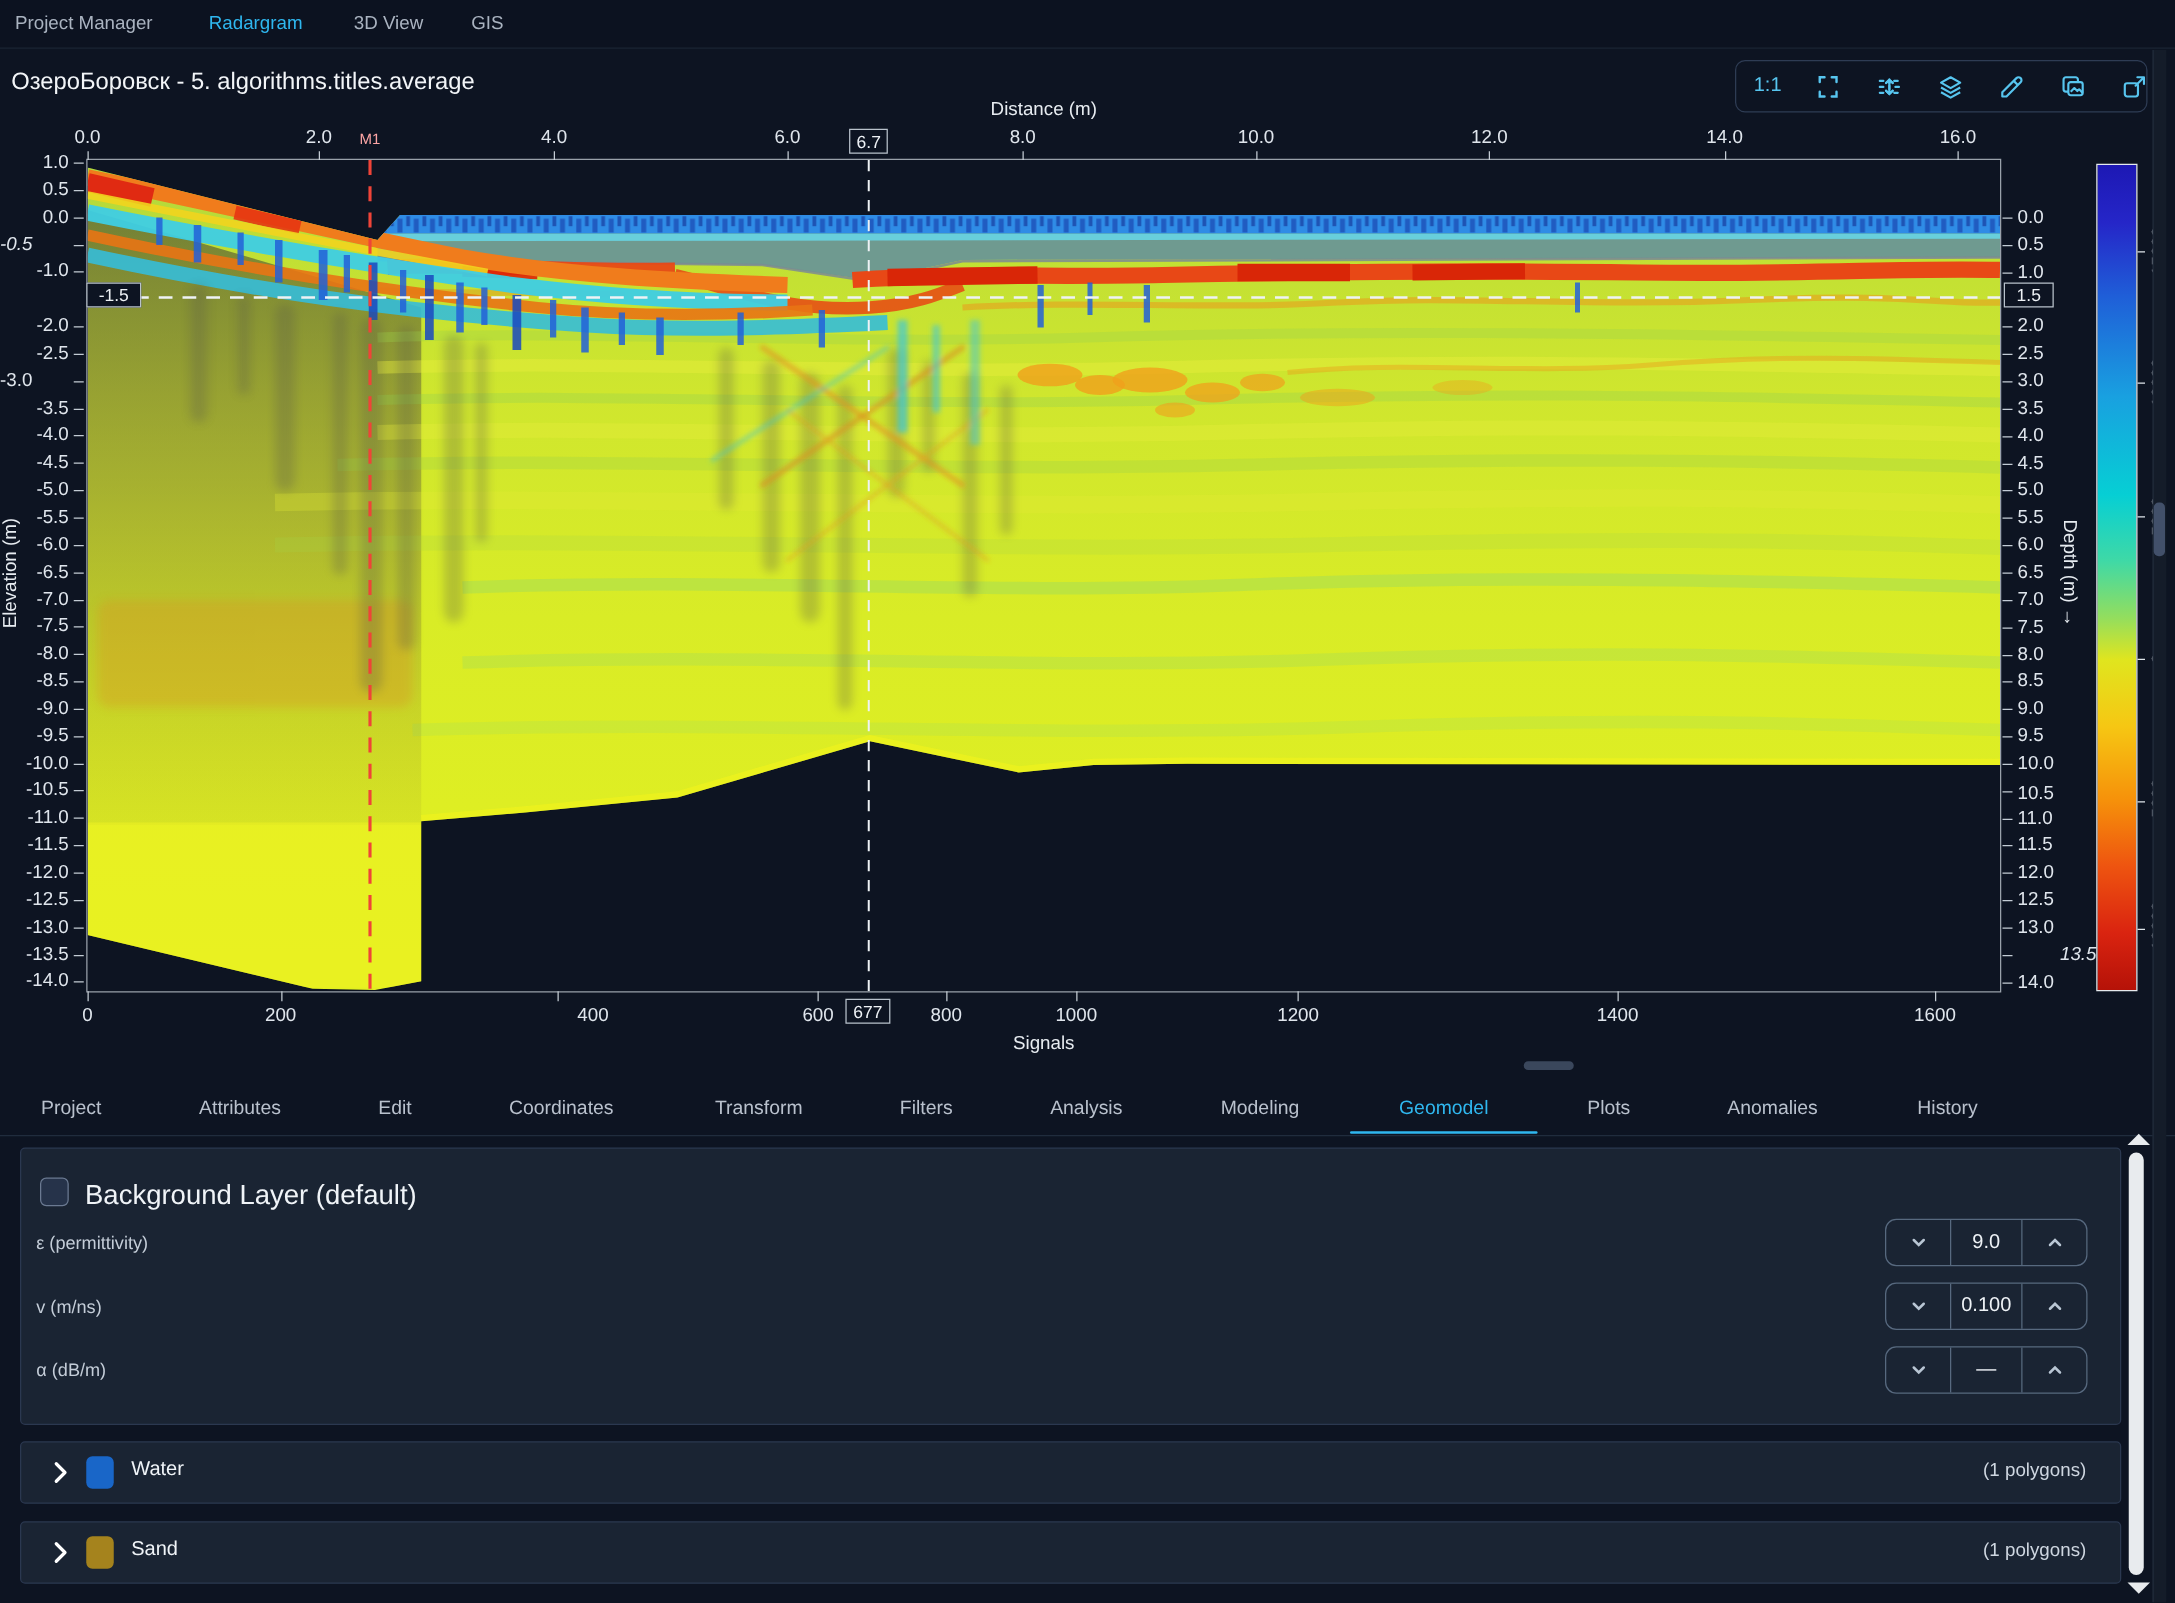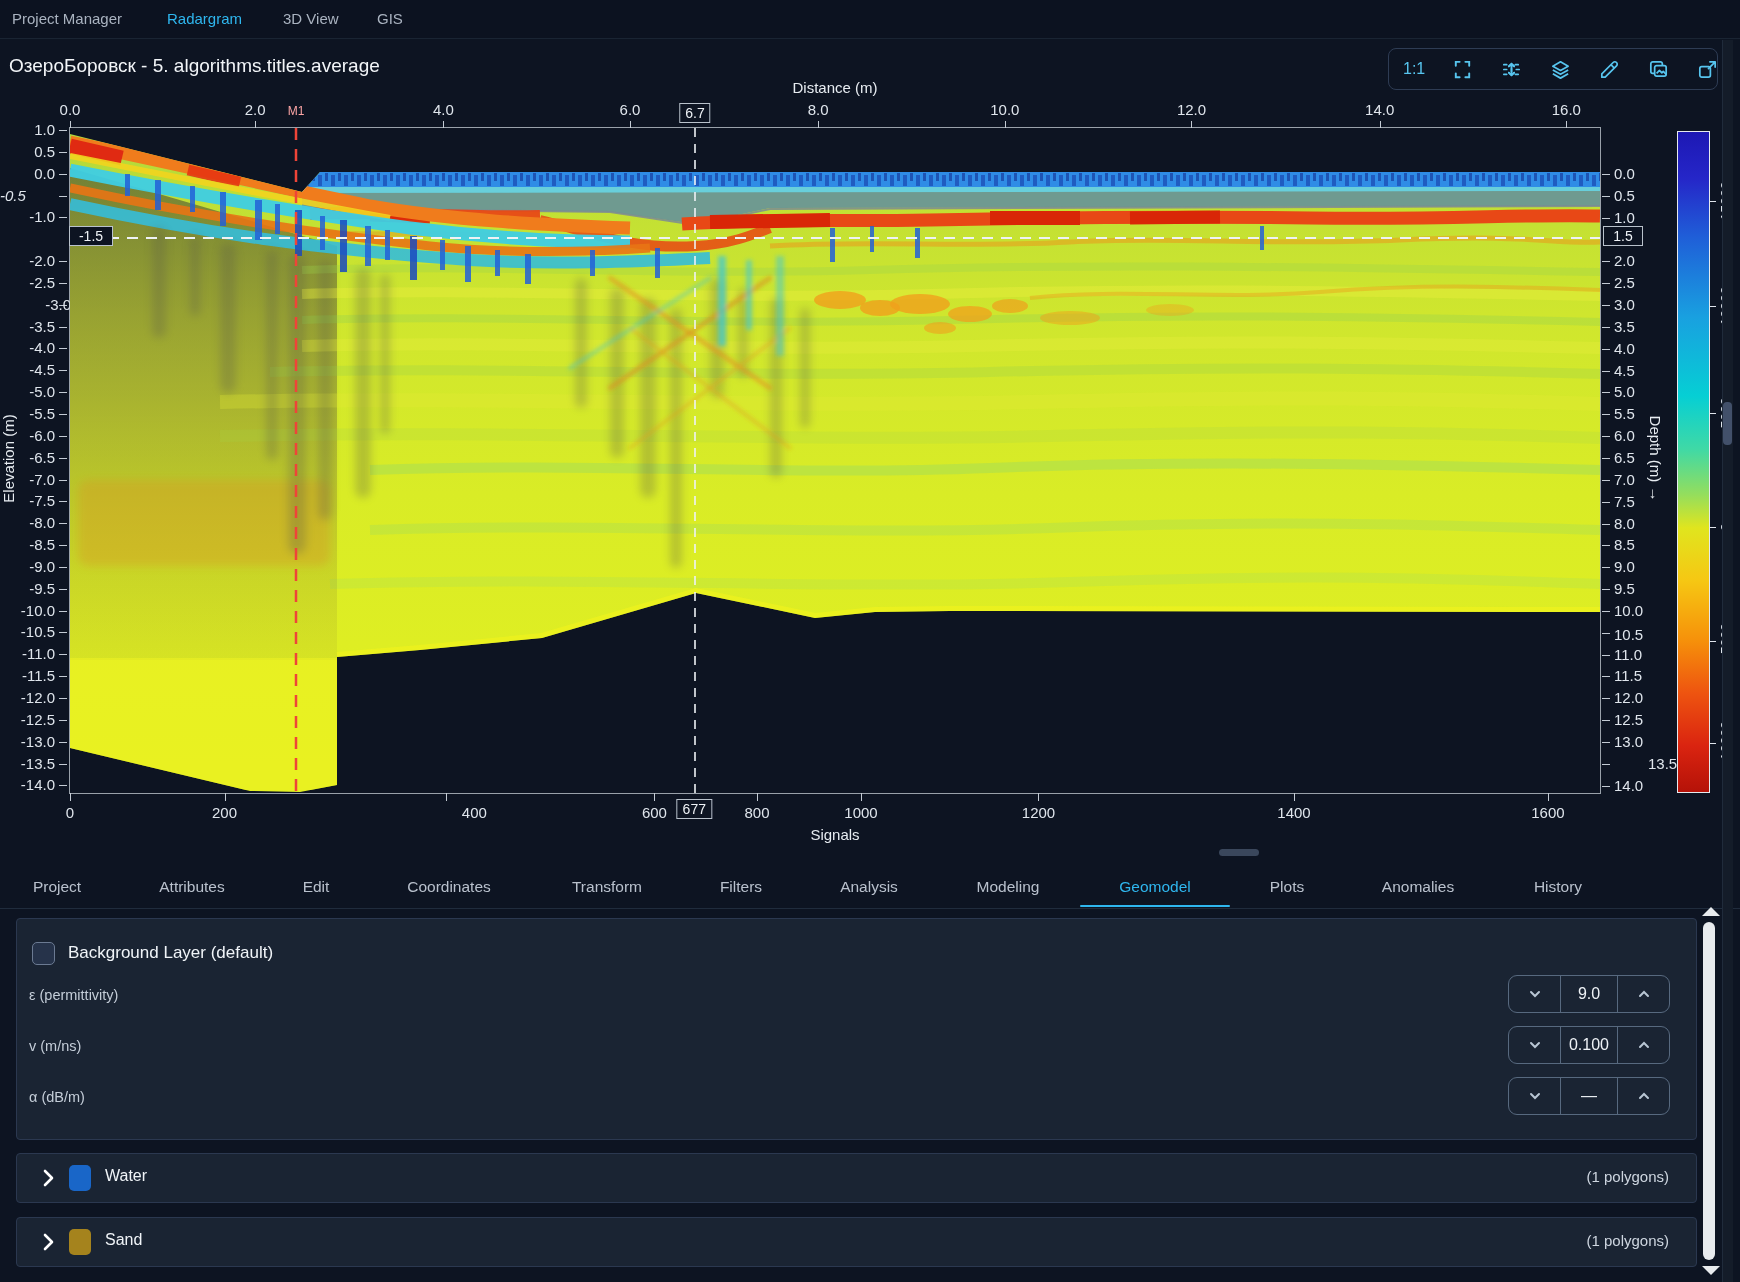--- a/index.html
+++ b/index.html
@@ -137,21 +137,21 @@
     <div class="ticklabel" style="left: 0px; width: 55px; text-align: right; top: 164.685px;">0.0</div>
     <div class="tick h" style="left: 59px; top: 195.531px; width: 8px;"></div>
     <div class="ticklabel" style="left: 0px; width: 55px; top: 186.531px; font-style: italic;">-0.5</div>
     <div class="tick h" style="left: 59px; top: 217.376px; width: 8px;"></div>
     <div class="ticklabel" style="left: 0px; width: 55px; text-align: right; top: 208.376px;">-1.0</div>
     <div class="tick h" style="left: 59px; top: 261.067px; width: 8px;"></div>
     <div class="ticklabel" style="left: 0px; width: 55px; text-align: right; top: 252.067px;">-2.0</div>
     <div class="tick h" style="left: 59px; top: 282.912px; width: 8px;"></div>
     <div class="ticklabel" style="left: 0px; width: 55px; text-align: right; top: 273.912px;">-2.5</div>
     <div class="tick h" style="left: 59px; top: 304.757px; width: 8px;"></div>
-    <div class="ticklabel" style="left: 0px; width: 55px; text-align: right; top: 295.757px; padding-left: 16px;">-3.0</div>
+    <div class="ticklabel" style="left: 0px; width: 55px; text-align: left; top: 295.757px;">-3.0</div>
     <div class="tick h" style="left: 59px; top: 326.602px; width: 8px;"></div>
     <div class="ticklabel" style="left: 0px; width: 55px; text-align: right; top: 317.602px;">-3.5</div>
     <div class="tick h" style="left: 59px; top: 348.447px; width: 8px;"></div>
     <div class="ticklabel" style="left: 0px; width: 55px; text-align: right; top: 339.447px;">-4.0</div>
     <div class="tick h" style="left: 59px; top: 370.293px; width: 8px;"></div>
     <div class="ticklabel" style="left: 0px; width: 55px; text-align: right; top: 361.293px;">-4.5</div>
     <div class="tick h" style="left: 59px; top: 392.138px; width: 8px;"></div>
     <div class="ticklabel" style="left: 0px; width: 55px; text-align: right; top: 383.138px;">-5.0</div>
     <div class="tick h" style="left: 59px; top: 413.983px; width: 8px;"></div>
     <div class="ticklabel" style="left: 0px; width: 55px; text-align: right; top: 404.983px;">-5.5</div>
@@ -235,21 +235,21 @@
     <div class="ticklabel" style="left: 1614px; top: 645.613px;">11.0</div>
     <div class="tick h" style="left: 1602px; top: 676.459px; width: 8px;"></div>
     <div class="ticklabel" style="left: 1614px; top: 667.459px;">11.5</div>
     <div class="tick h" style="left: 1602px; top: 698.304px; width: 8px;"></div>
     <div class="ticklabel" style="left: 1614px; top: 689.304px;">12.0</div>
     <div class="tick h" style="left: 1602px; top: 720.149px; width: 8px;"></div>
     <div class="ticklabel" style="left: 1614px; top: 711.149px;">12.5</div>
     <div class="tick h" style="left: 1602px; top: 741.995px; width: 8px;"></div>
     <div class="ticklabel" style="left: 1614px; top: 732.995px;">13.0</div>
     <div class="tick h" style="left: 1602px; top: 763.84px; width: 8px;"></div>
-    <div class="ticklabel" style="left: 1648px; top: 754.84px;">13.5</div>
+    <div class="ticklabel" style="left: 1648px; top: 754.84px; font-style: italic;">13.5</div>
     <div class="tick h" style="left: 1602px; top: 785.685px; width: 8px;"></div>
     <div class="ticklabel" style="left: 1614px; top: 776.685px;">14.0</div>
     <div class="cb-tick" style="left: 1710px; top: 201.172px;"></div>
     <div class="cb-label" style="left: 1718px; top: 201.172px; transform: rotate(180deg) translateY(50%);">15000</div>
     <div class="cb-tick" style="left: 1710px; top: 305.768px;"></div>
     <div class="cb-label" style="left: 1718px; top: 305.768px; transform: rotate(180deg) translateY(50%);">10000</div>
     <div class="cb-tick" style="left: 1710px; top: 413.012px;"></div>
     <div class="cb-label" style="left: 1718px; top: 413.012px; transform: rotate(180deg) translateY(50%);">5000</div>
     <div class="cb-tick" style="left: 1710px; top: 526.876px;"></div>
     <div class="cb-label" style="left: 1718px; top: 526.876px; transform: rotate(180deg) translateY(50%);">0</div>
@@ -437,21 +437,21 @@
   <span class="tab" style="left:1008px">Modeling</span>
   <span class="tab active" style="left: 1155px; color: rgb(47, 183, 239);">Geomodel</span>
   <span class="tab" style="left:1287px">Plots</span>
   <span class="tab" style="left:1418px">Anomalies</span>
   <span class="tab" style="left:1558px">History</span>
   <div id="tab-underline" style="left:1155px"></div>
 </div>
 
 <div class="card" style="top:918px;height:222px">
   <div id="checkbox"></div>
-  <div style="position:absolute;left:51px;top:24px;font-size:17px;color:#f0f4f8">Background Layer (default)</div>
+  <div style="position:absolute;left:51px;top:24px;font-size:22px;color:#f0f4f8">Background Layer (default)</div>
 
   <div class="param-label" style="top:68px">ε (permittivity)</div>
   <div class="param-label" style="top:119px">v (m/ns)</div>
   <div class="param-label" style="top:170px">α (dB/m)</div>
 
   <div class="stepper" style="top:56px">
     <div class="seg btn">
         <svg width="16" height="16" viewBox="0 0 16 16">
           <path d="M4 6l4 4 4-4" stroke="#b9c6d4" stroke-width="2" fill="none" stroke-linecap="round"></path>
         </svg>

